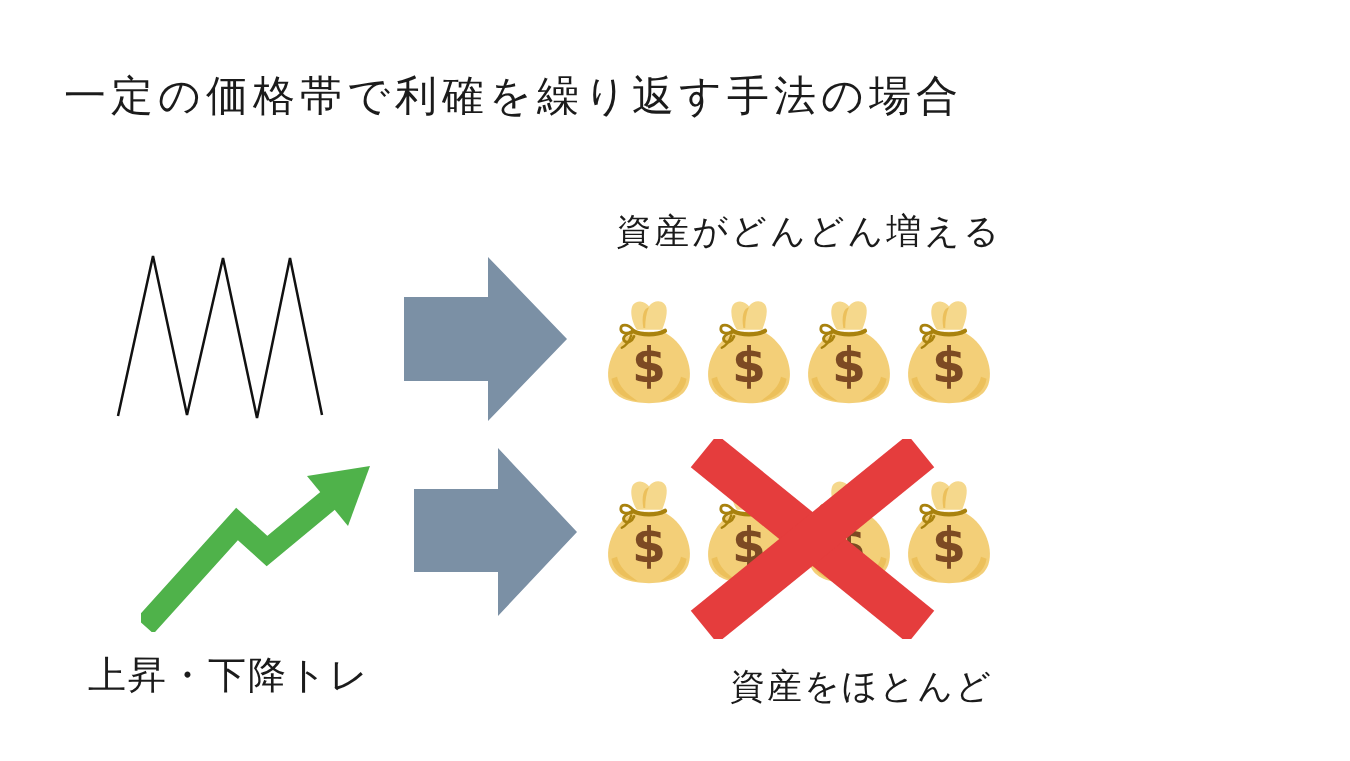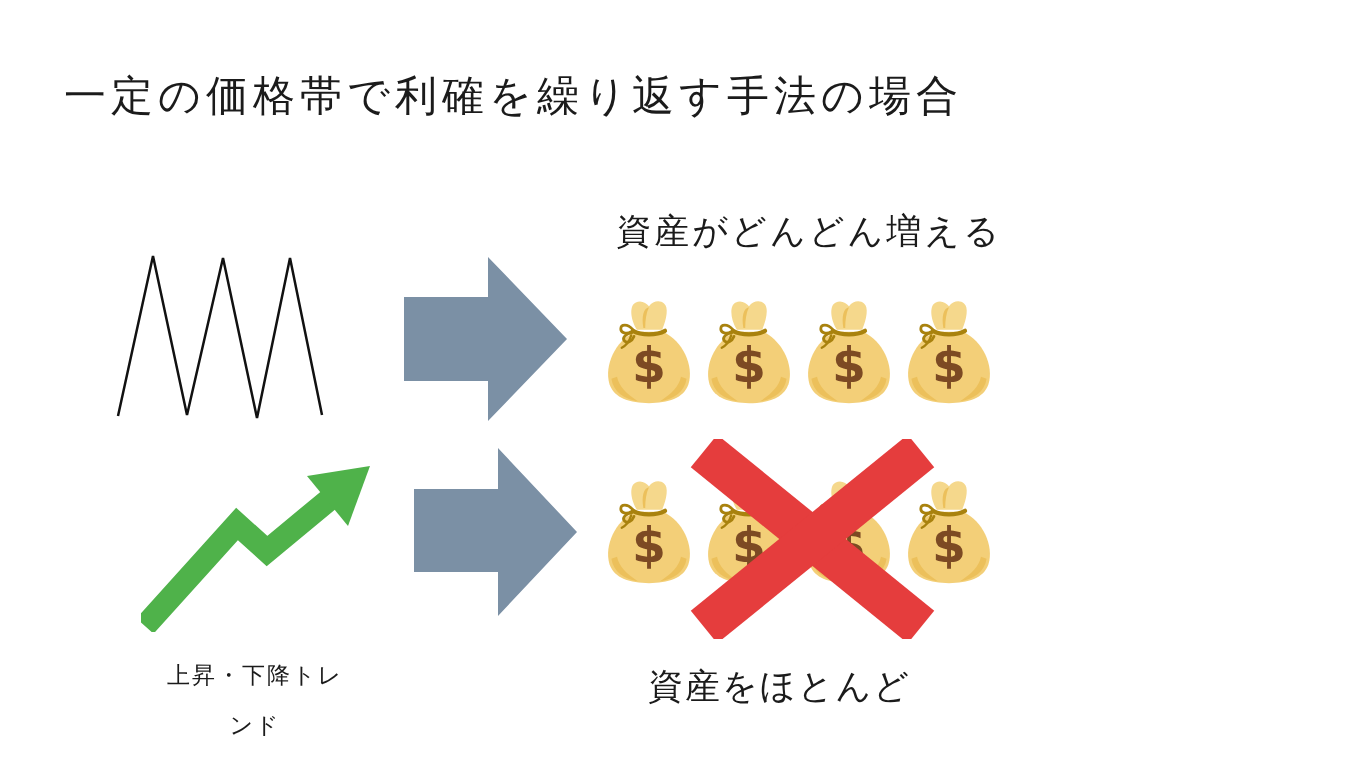--- a/index.html
+++ b/index.html
@@ -9,22 +9,22 @@
     overflow:hidden;
     margin-top:24px;
   }
   .abs{position:absolute;}
   .title{
     left:64px;top:44px;font-size:42px;font-weight:500;letter-spacing:5px;
     white-space:nowrap;
   }
   .range-label{left:133px;top:150px;font-size:34px;font-weight:500;letter-spacing:2px;white-space:nowrap;}
   .gain-label{left:598px;top:184px;width:404px;text-align:right;font-size:35px;font-weight:500;letter-spacing:3px;white-space:nowrap;}
-  .trend-label{left:88px;top:626px;width:334px;text-align:center;font-size:23px;font-weight:500;letter-spacing:2px;line-height:50px;}
-  .loss-label{left:648px;top:636px;width:345px;text-align:left;font-size:35px;font-weight:500;letter-spacing:2px;line-height:52px;}
+  .trend-label{left:88px;top:626px;width:334px;text-align:left;font-size:38px;font-weight:500;letter-spacing:2px;line-height:50px;}
+  .loss-label{left:648px;top:636px;width:345px;text-align:right;font-size:35px;font-weight:500;letter-spacing:2px;line-height:52px;}
   .zigzag{left:112px;top:222px;width:216px;height:176px;}
   .arrow-top{left:404px;top:233px;width:163px;height:164px;}
   .arrow-bottom{left:414px;top:424px;width:163px;height:168px;}
   .trend-arrow{left:141px;top:438px;width:232px;height:170px;}
   .bags-row{display:flex;gap:6px;}
   .bags-gain{left:602px;top:272px;}
   .bags-loss{left:602px;top:452px;}
   .bag{width:94px;height:auto;display:block;}
   .cross{left:690px;top:415px;width:245px;height:200px;z-index:5;}
   .gray-arrow-poly{fill:var(--arrow-gray,#7B90A5);}
@@ -50,21 +50,20 @@
     <polyline class="zig-line" points="6,170 41,10 75,169 111,12 145,172 178,12 210,169"></polyline>
   </svg>
 
   <svg class="abs trend-arrow" viewBox="0 0 232 170" aria-hidden="true">
     <path class="trend-stroke" d="M4,164 L96,62 L126,89 L190,36"></path>
     <polygon class="trend-head" points="229,4 166,14 207,64"></polygon>
   </svg>
 
   <div class="abs trend-label">
     <div>上昇・下降トレ</div>
-    <div>ンド</div>
   </div>
 
   <svg class="abs arrow-top" viewBox="0 0 163 164" aria-hidden="true">
     <polygon class="gray-arrow-poly" points="0,40 84,40 84,0 163,82 84,164 84,124 0,124"></polygon>
   </svg>
   <svg class="abs arrow-bottom" viewBox="0 0 163 168" aria-hidden="true">
     <polygon class="gray-arrow-poly" points="0,41 84,41 84,0 163,84 84,168 84,124 0,124"></polygon>
   </svg>
 
   <div class="abs gain-label">資産がどんどん増える</div>

